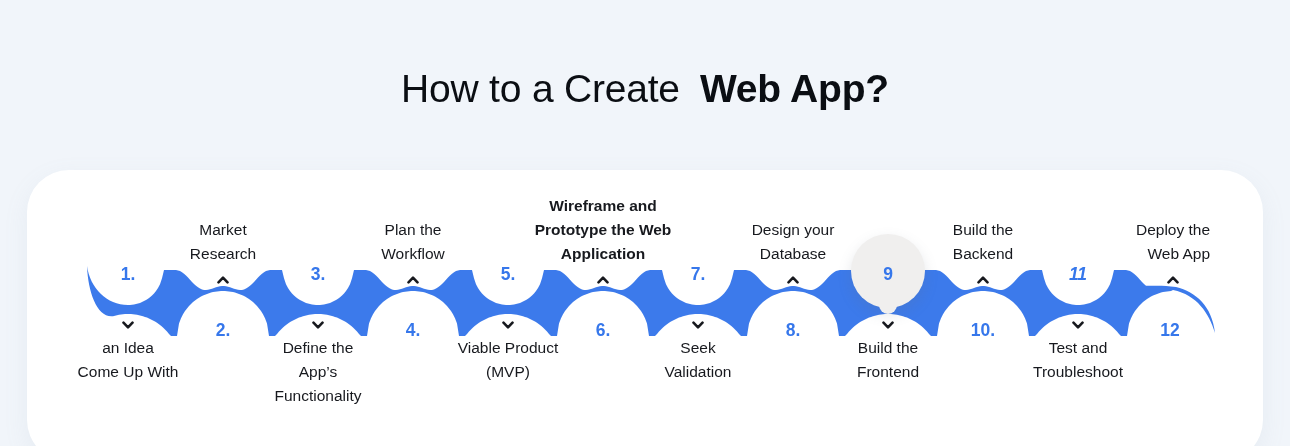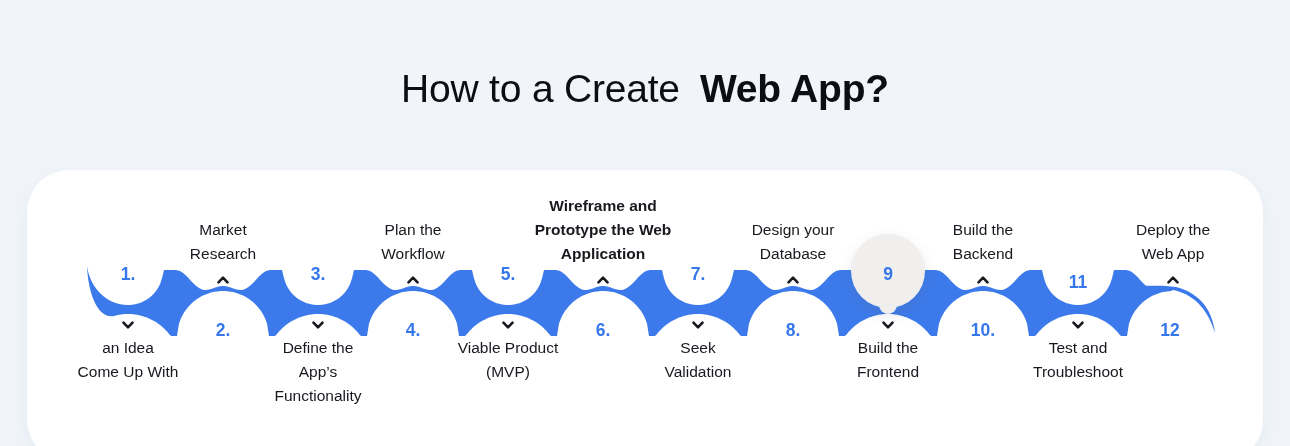--- a/index.html
+++ b/index.html
@@ -146,31 +146,31 @@
         <div>Frontend</div>
       </div>
       <div class="num" style="left: 983px; top: 320px;">10.</div>
       <span class="chev" style="left: 983px; top: 276px;"><svg width="13" height="8" viewBox="0 0 13 8" fill="none">
           <path d="M2 6.3 L6.5 1.7 L11 6.3" stroke="#17191e" stroke-width="2.6" stroke-linecap="round" stroke-linejoin="round"></path>
         </svg></span>
       <div class="lbl" style="left: 983px; top: 218px;">
         <div>Build the</div>
         <div>Backend</div>
       </div>
-      <div class="num" style="left: 1078px; top: 272px;">11</div>
+      <div class="num" style="left: 1078px; top: 264px; font-style: italic;">11</div>
       <span class="chev" style="left: 1078px; top: 321px;"><svg width="13" height="8" viewBox="0 0 13 8" fill="none">
           <path d="M2 1.7 L6.5 6.3 L11 1.7" stroke="#17191e" stroke-width="2.6" stroke-linecap="round" stroke-linejoin="round"></path>
         </svg></span>
       <div class="lbl" style="left: 1078px; top: 336px;">
         <div>Test and</div>
         <div>Troubleshoot</div>
       </div>
       <div class="num" style="left: 1170px; top: 320px;">12</div>
       <span class="chev" style="left: 1173px; top: 276px;"><svg width="13" height="8" viewBox="0 0 13 8" fill="none">
           <path d="M2 6.3 L6.5 1.7 L11 6.3" stroke="#17191e" stroke-width="2.6" stroke-linecap="round" stroke-linejoin="round"></path>
         </svg></span>
-      <div class="lbl" style="left: 1173px; top: 218px;">
+      <div class="lbl" style="left: 1173px; top: 218px; text-align: right;">
         <div>Deploy the</div>
         <div>Web App</div>
       </div>
     </div>
 
 </div>
 
 </body></html>

